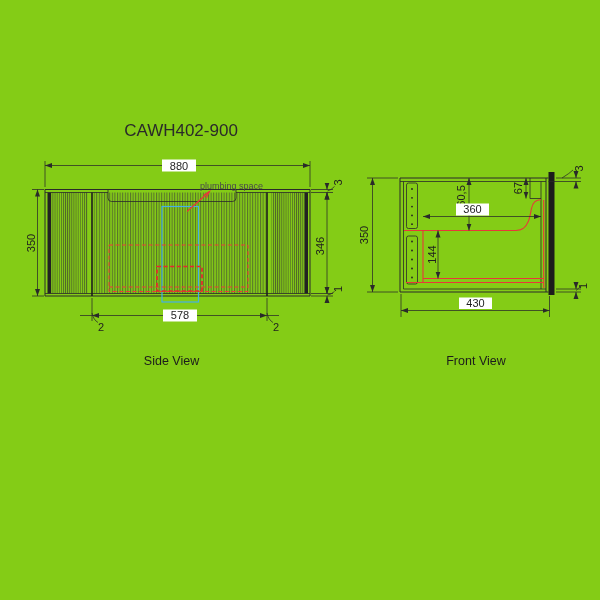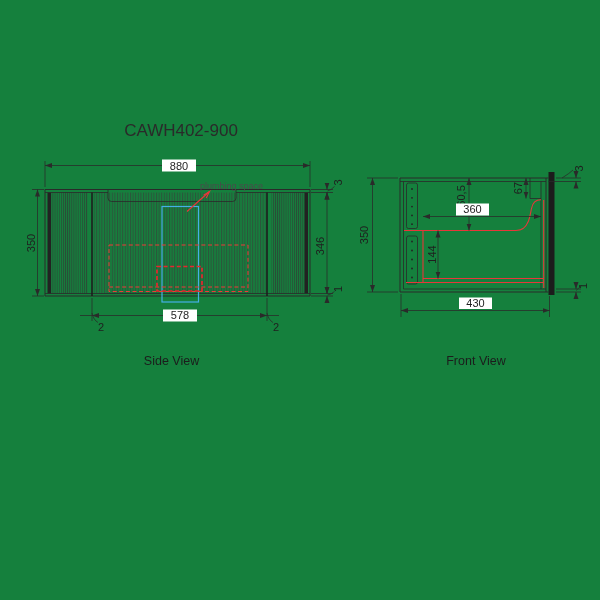--- a/index.html
+++ b/index.html
@@ -1,16 +1,16 @@
 <!DOCTYPE html>
 <html><head>
 <meta charset="utf-8">
 <style>
   html,body{margin:0;padding:0;background:#ffffff;}
-  #stage{position:relative;width:600px;height:600px;background:#15803d;overflow:hidden;}
+  #stage{position:relative;width:600px;height:600px;background:#84cc16;overflow:hidden;}
   svg{display:block;}
   text{font-family:"Liberation Sans", sans-serif; fill:#222;}
   .title-t{font-size:17px; fill:#2a2a2a; text-anchor:middle;}
   .label-t{font-size:12.5px; fill:#1c1c1c; text-anchor:middle;}
   .dim-t{font-size:11px; fill:#1f1f1f; text-anchor:middle;}
   .plumb-t{font-size:9px; fill:#4a4a4a;}
   .ol{stroke:#2a2a2a;stroke-width:1;fill:none;}
   .med{stroke:#2a2a2a;stroke-width:0.8;fill:none;}
   .thick{stroke:#1d1d1d;stroke-width:1.6;fill:none;}
   .dim{stroke:#2a2a2a;stroke-width:0.75;fill:none;}

